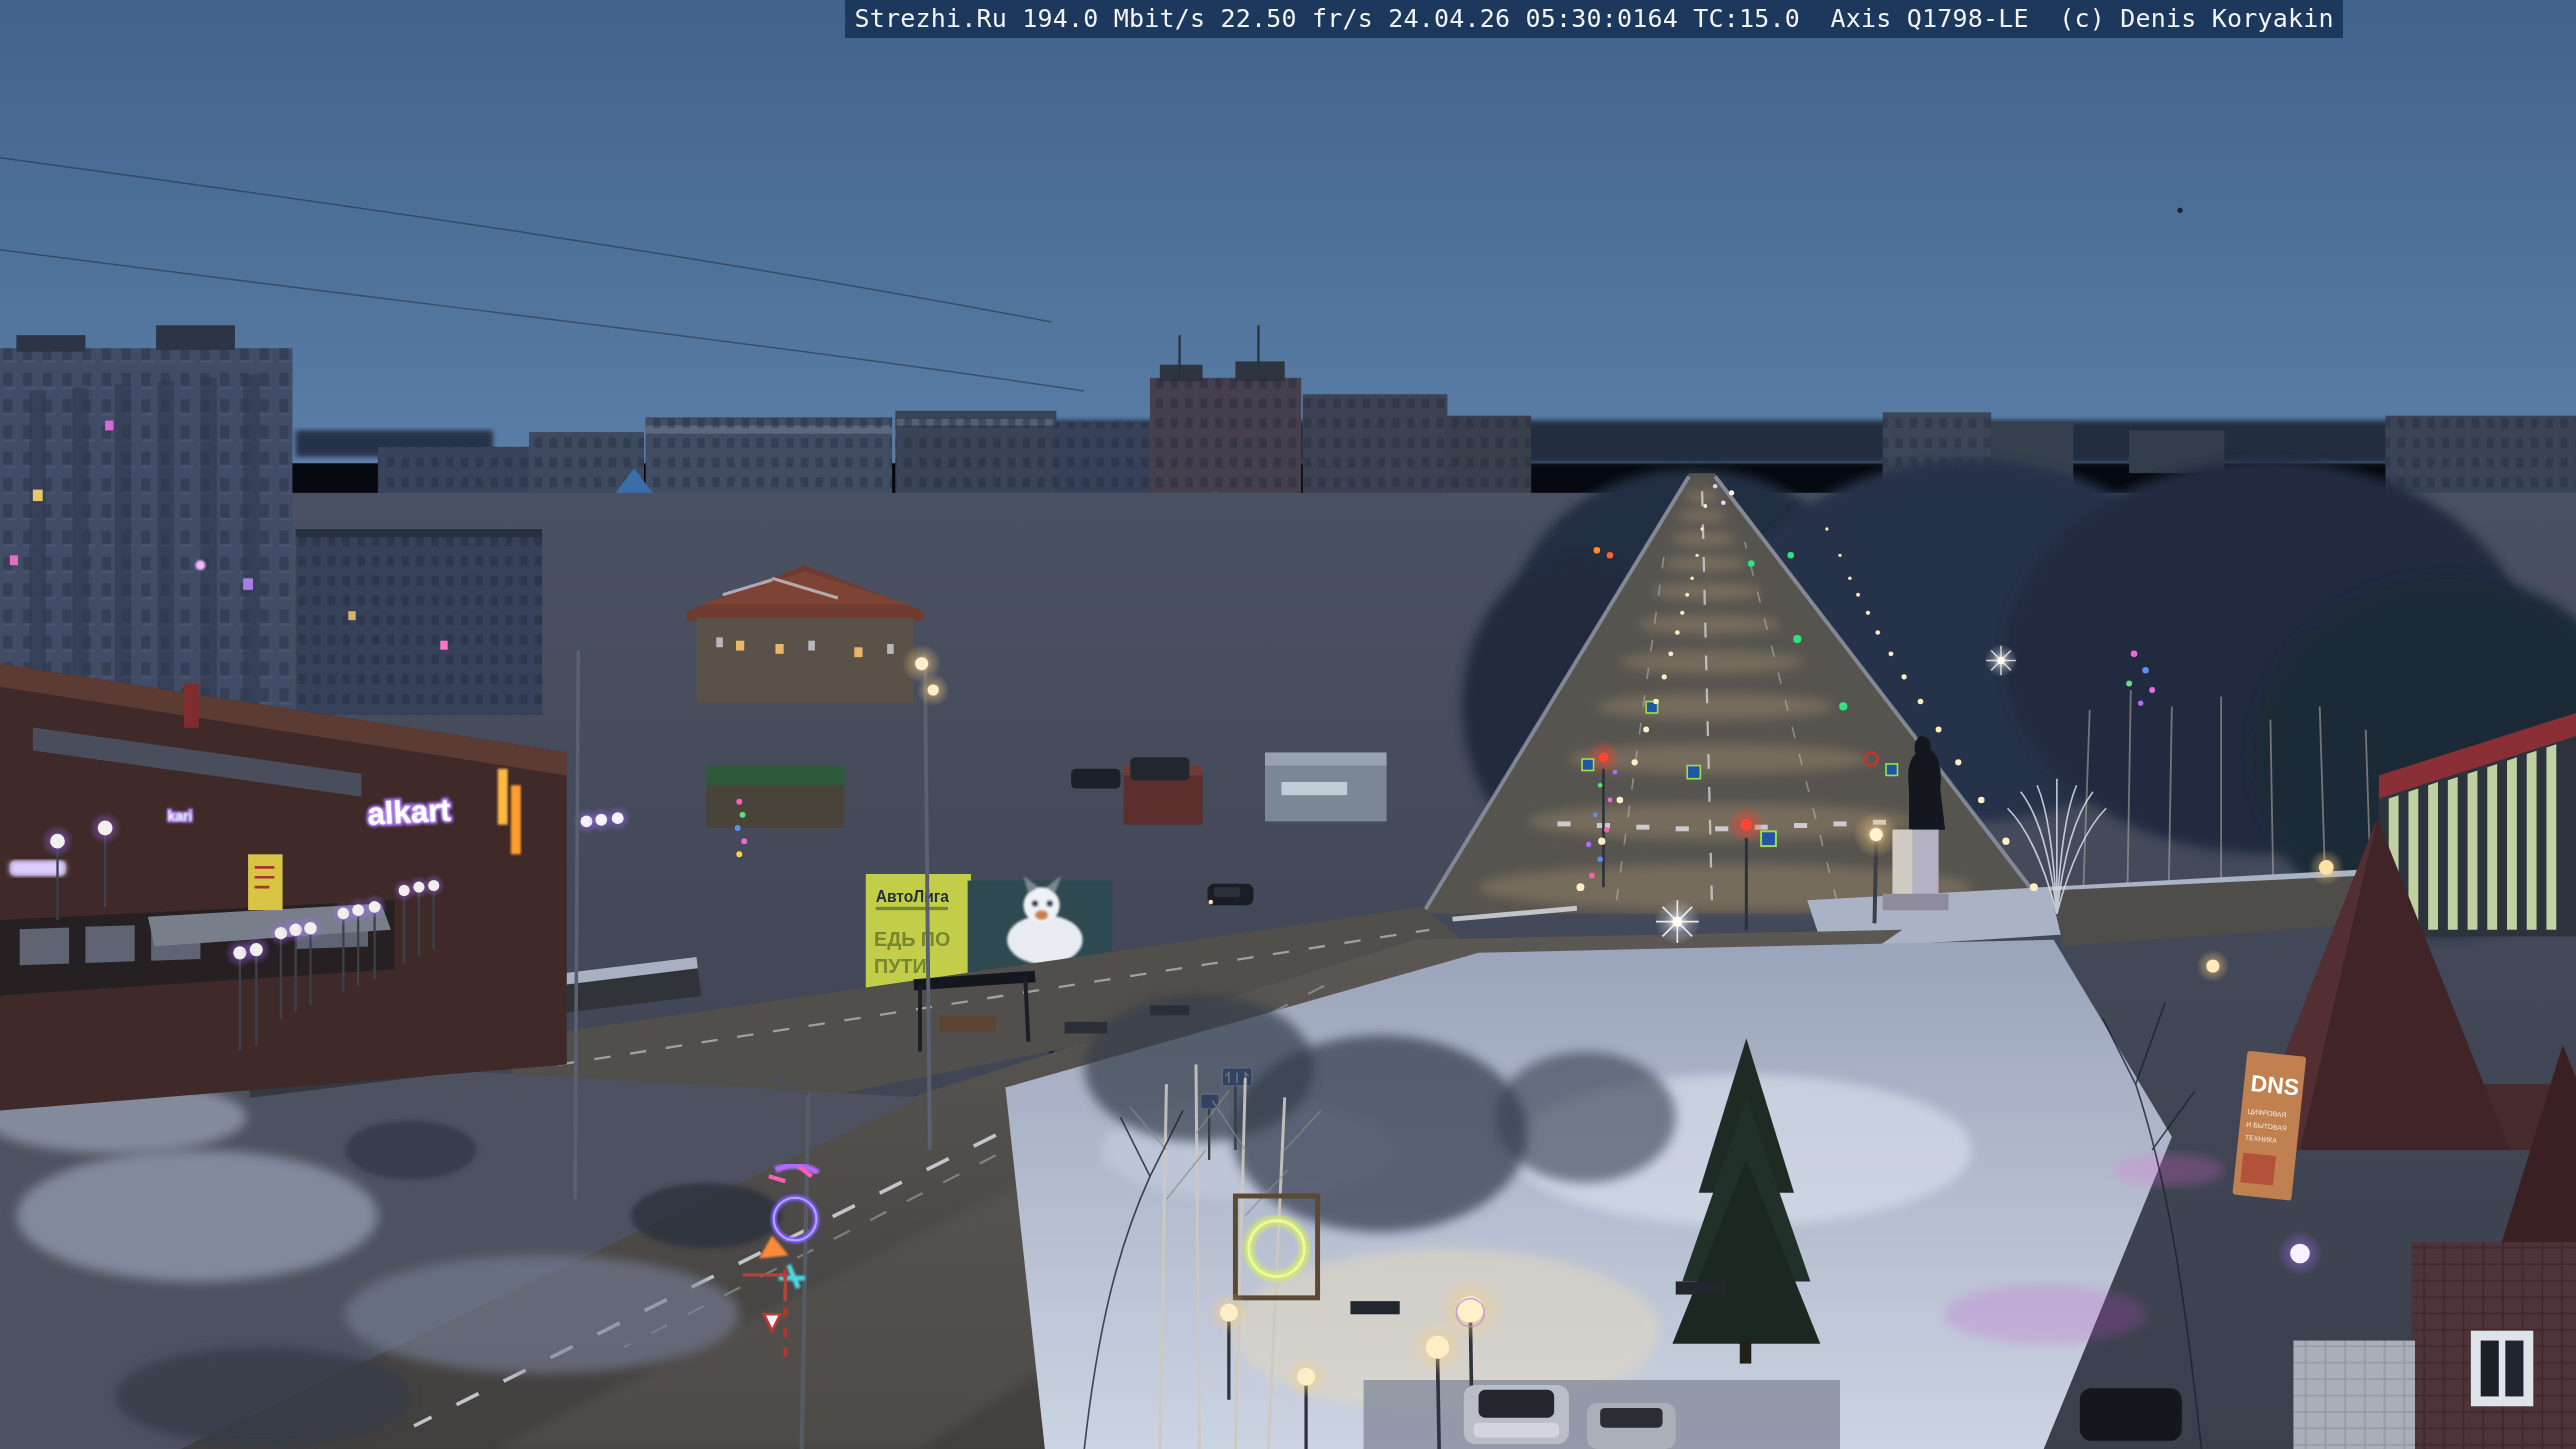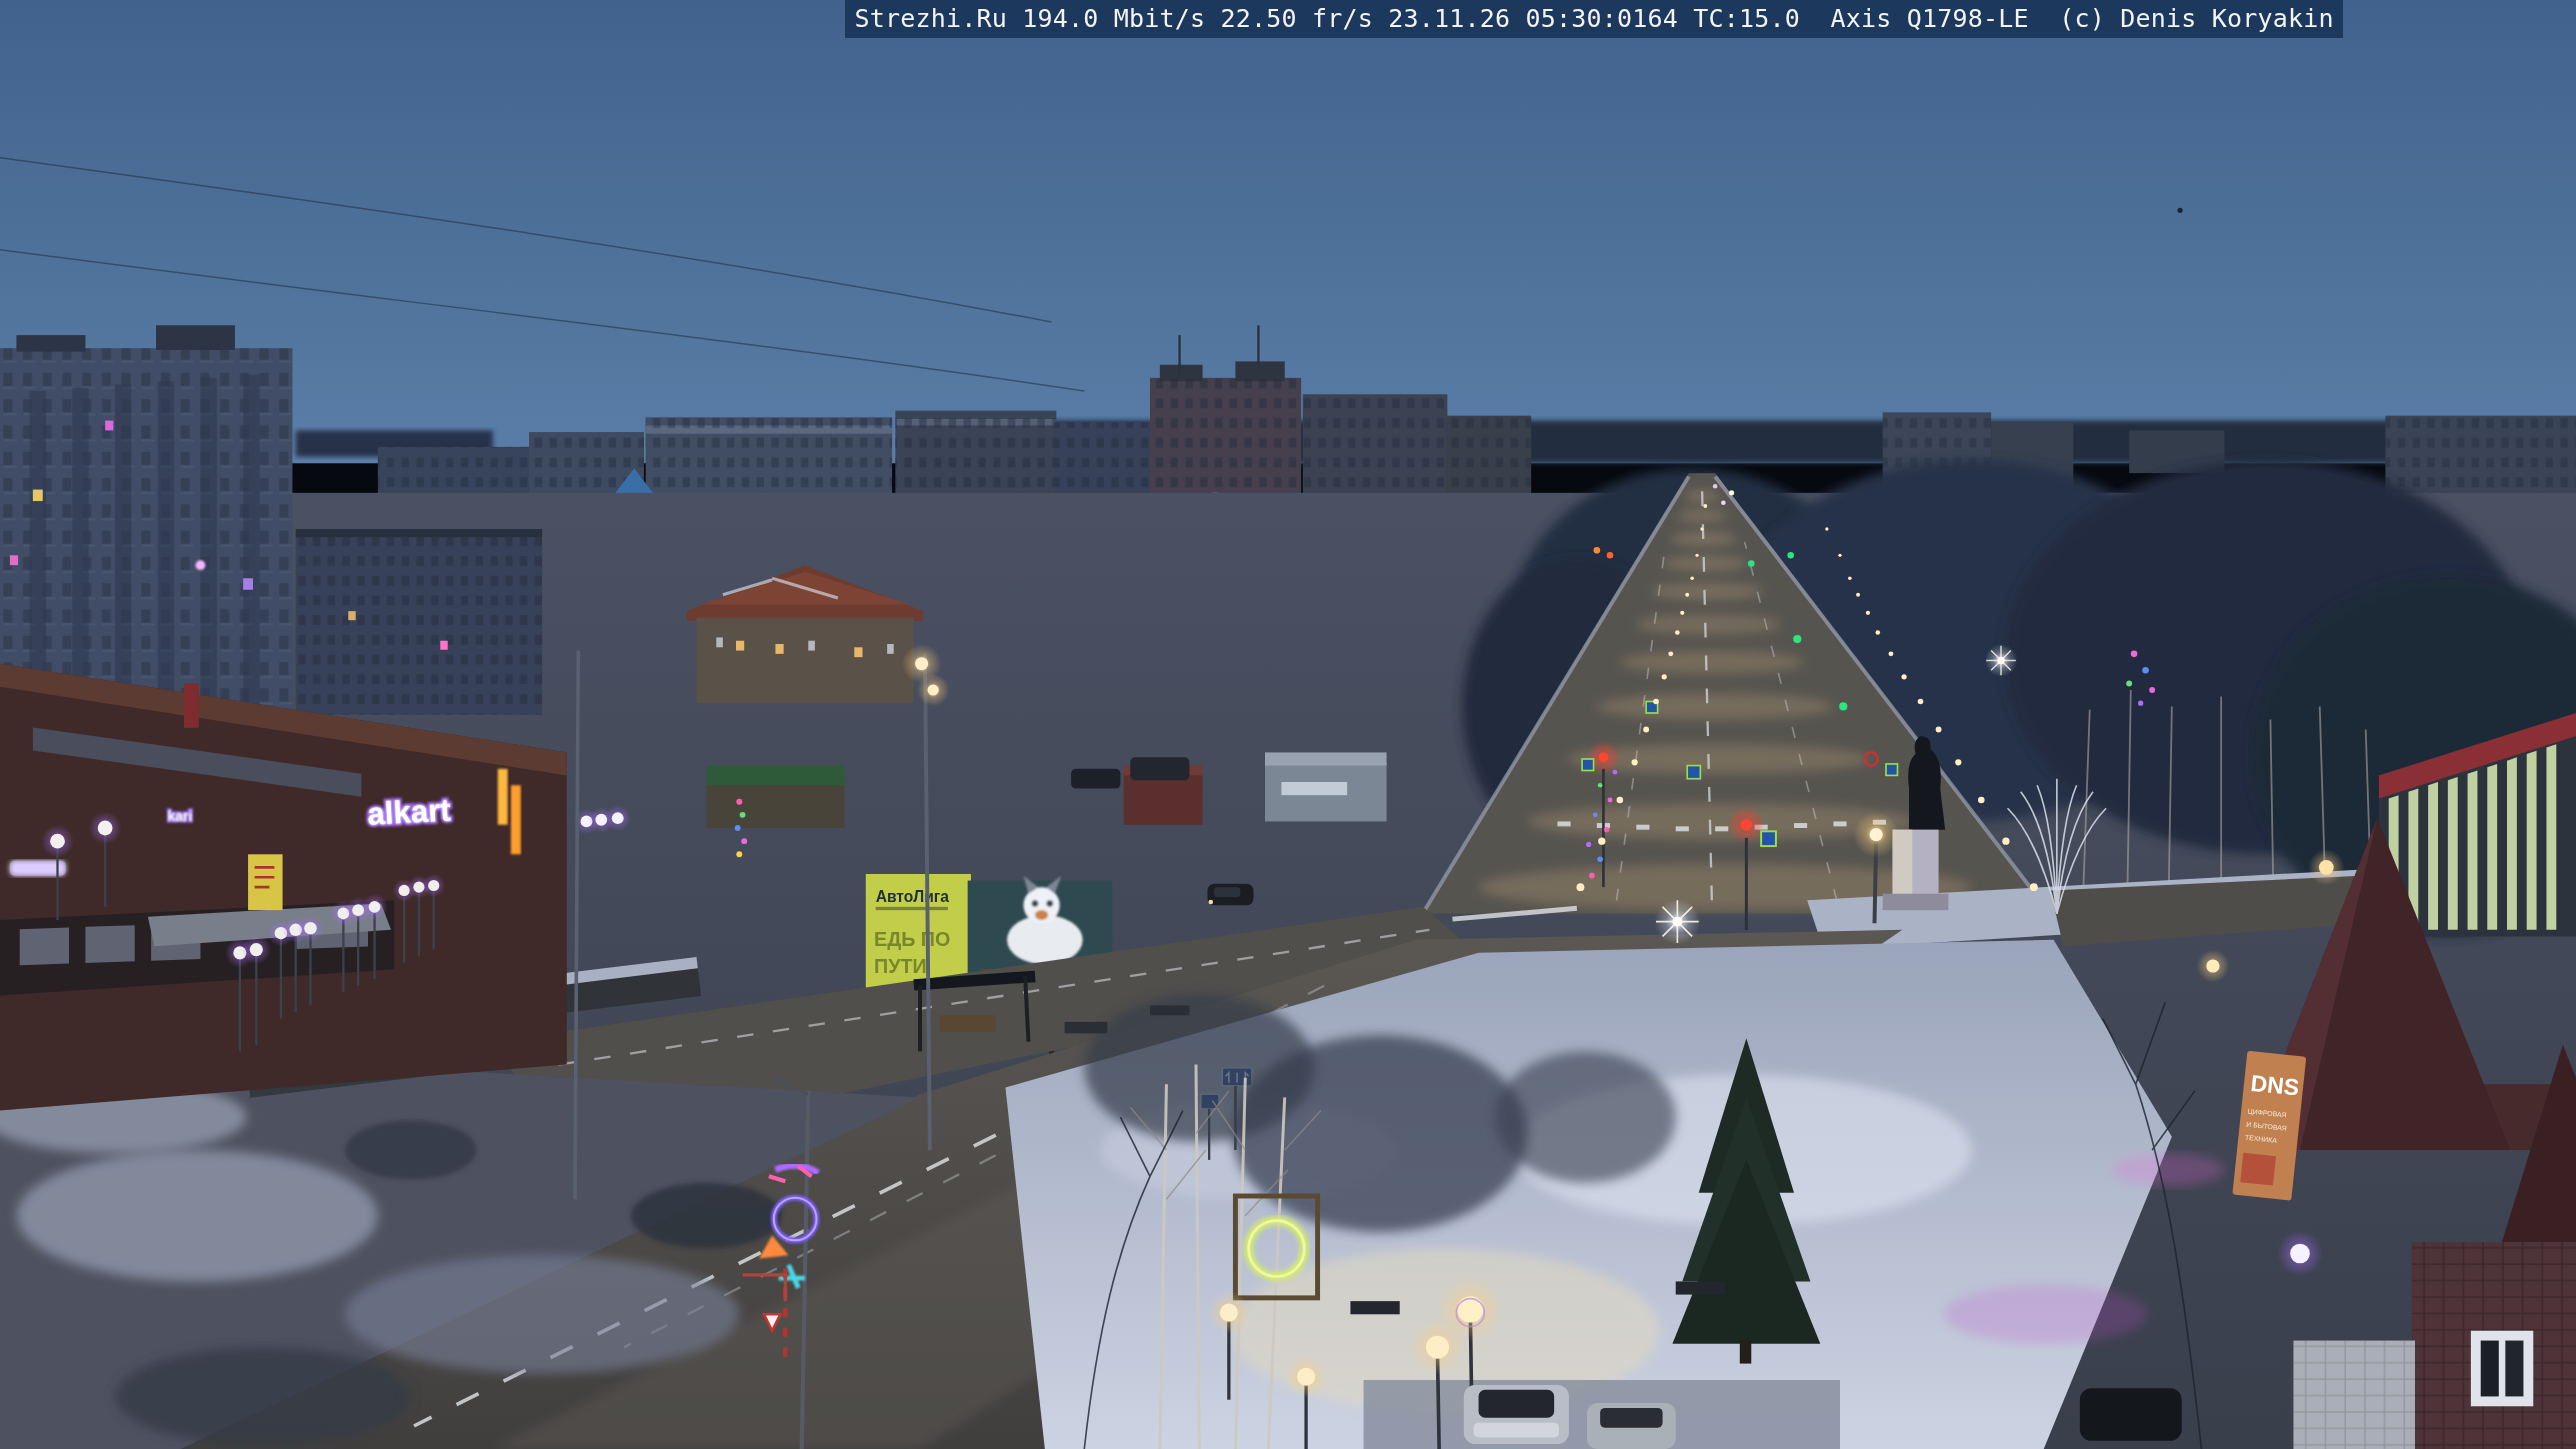--- a/index.html
+++ b/index.html
@@ -657,15 +657,15 @@
     <ellipse cx="1245" cy="800" rx="62" ry="18" fill="#c44fd0" opacity="0.22" filter="url(#fB4)"></ellipse>
     <ellipse cx="1320" cy="712" rx="34" ry="10" fill="#e86bd9" opacity="0.25" filter="url(#fB4)"></ellipse>
   </g>
 
   <g stroke="#1c2330" stroke-width="1" fill="none" opacity="0.8">
     <path d="M1340,882 C1330,790 1320,720 1300,660 M1300,660 l-20,-40 M1300,660 l18,-50 M1310,700 l26,-36"></path>
     <path d="M660,882 C668,810 680,760 700,716 M700,716 l-18,-36 M700,716 l20,-40"></path>
   </g>
 </svg>
 
-<div class="overlay-bar">Strezhi.Ru 194.0 Mbit/s 22.50 fr/s 23.11.26 05:30:0164 TC:15.0  Axis Q1798-LE  (c) Denis Koryakin</div>
+<div class="overlay-bar">Strezhi.Ru 194.0 Mbit/s 22.50 fr/s 24.04.26 05:30:0164 TC:15.0  Axis Q1798-LE  (c) Denis Koryakin</div>
 </div>
 
 
 </body></html>

